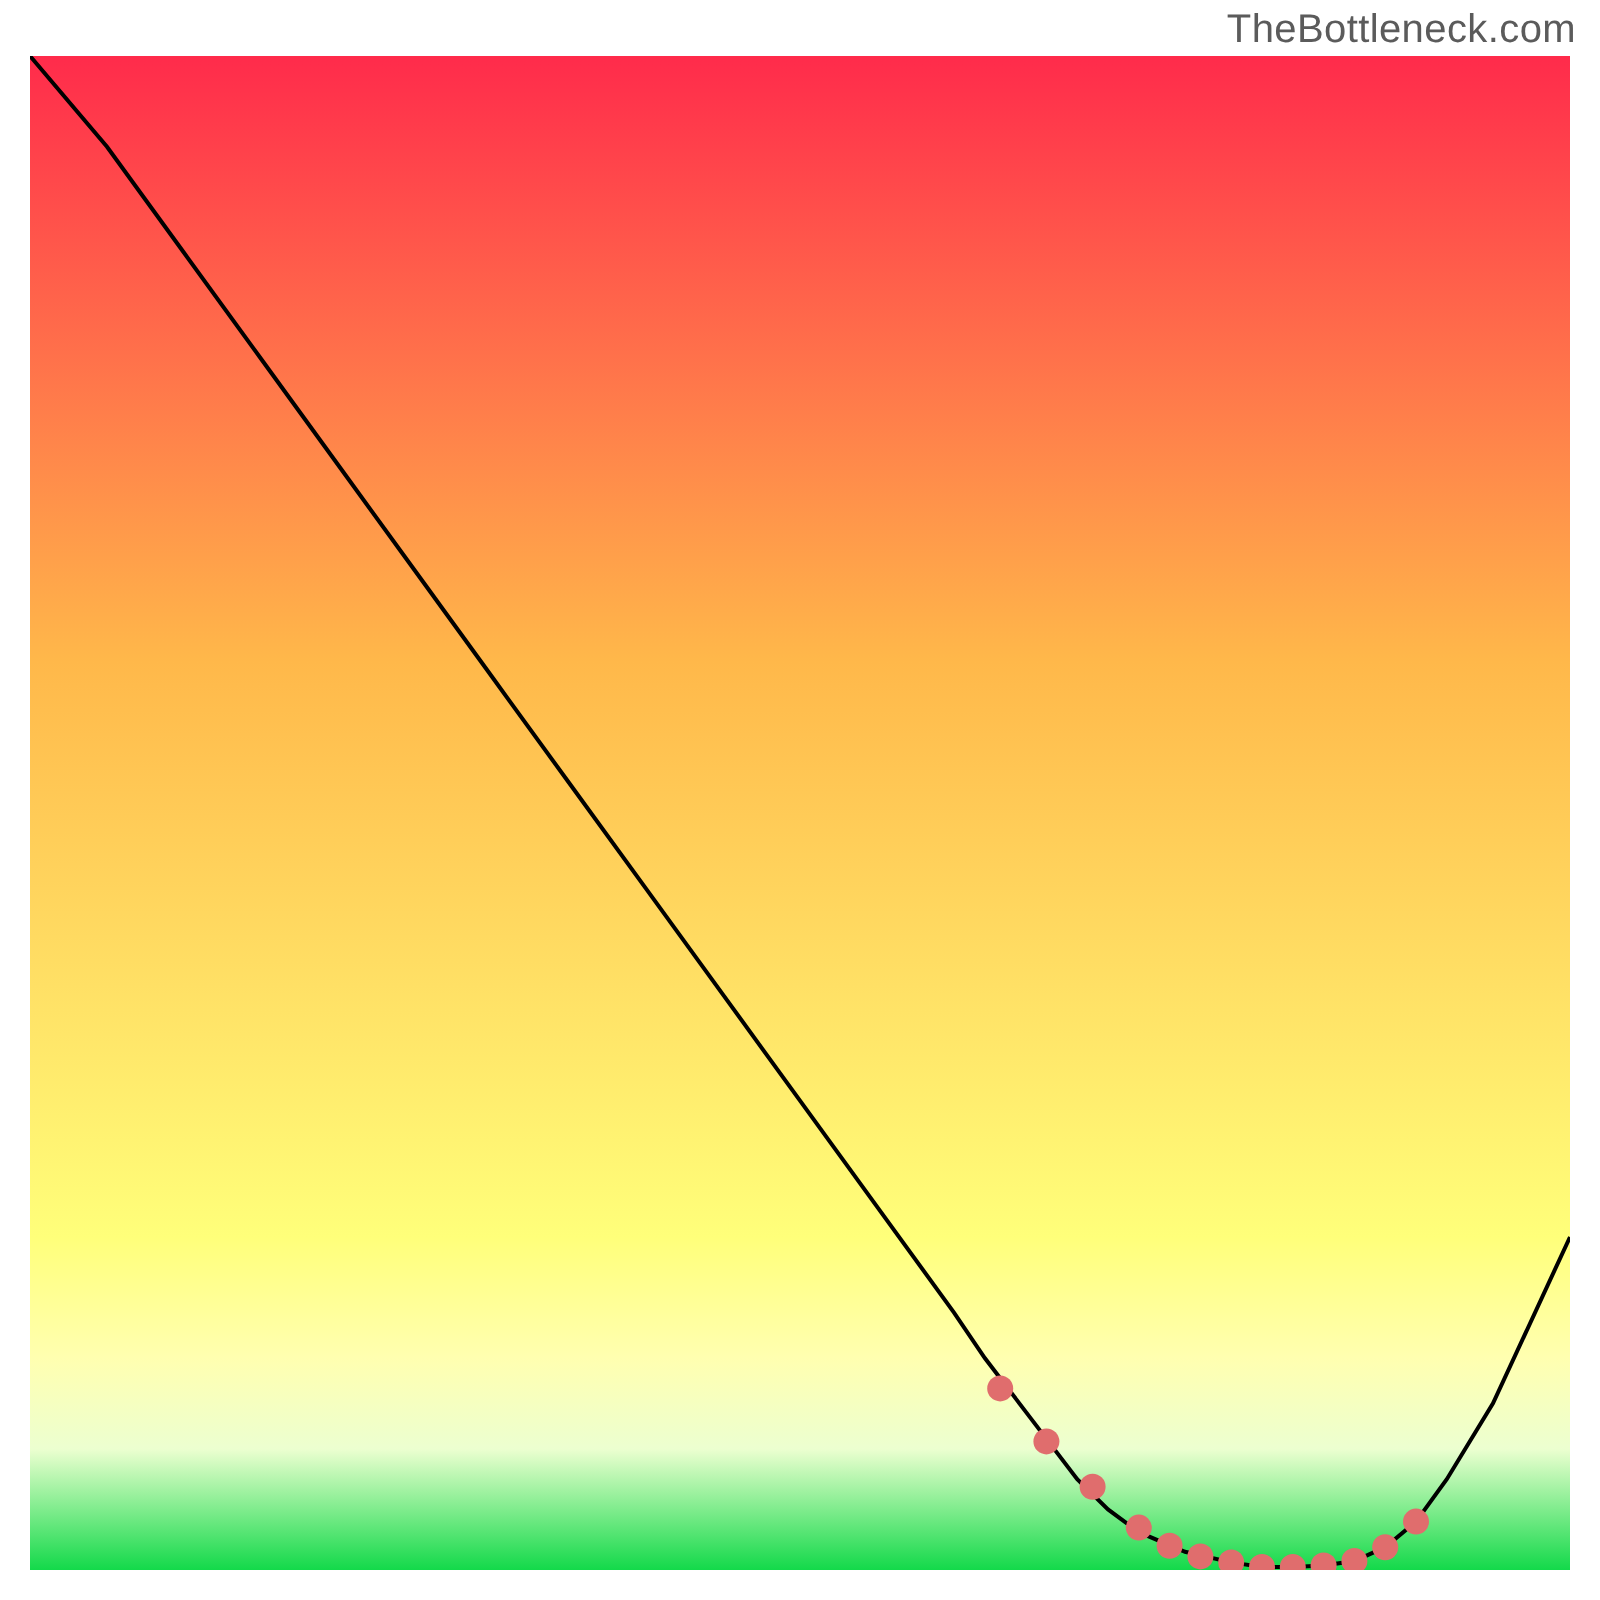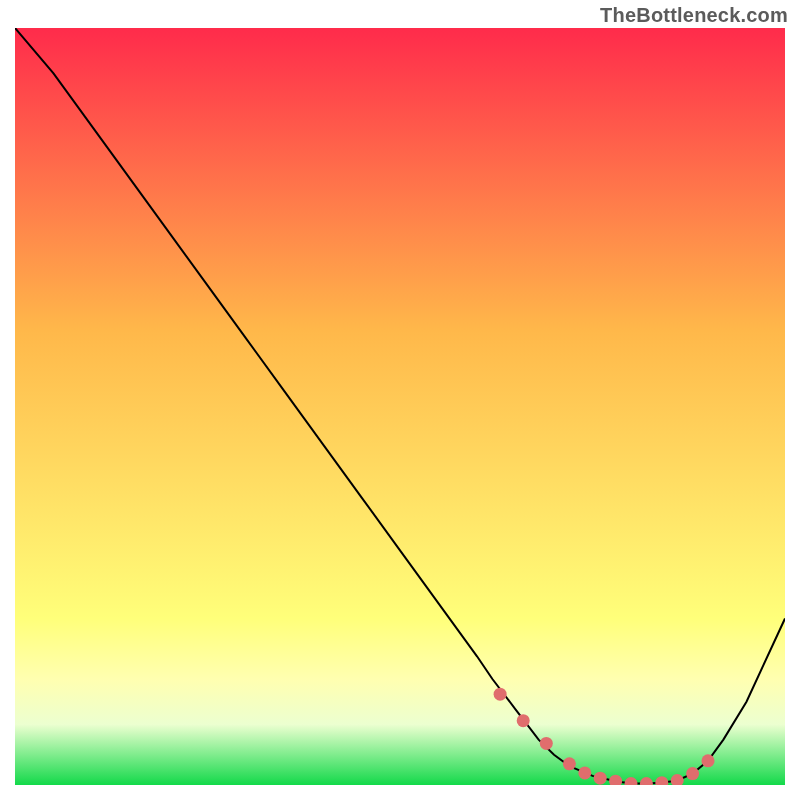--- a/index.html
+++ b/index.html
@@ -31,21 +31,20 @@
     height: 100%;
   }
   .attribution {
     position: absolute;
     top: 4px;
     right: 12px;
     font-family: Arial, Helvetica, sans-serif;
     font-size: 20px;
     color: #5b5b5b;
     letter-spacing: 0.2px;
-    font-weight: bold;
   }
 </style>
 </head>
 <body>
 
 <div class="chart-container">
 
   <div class="attribution">TheBottleneck.com</div>
 
   <div class="plot-area">

